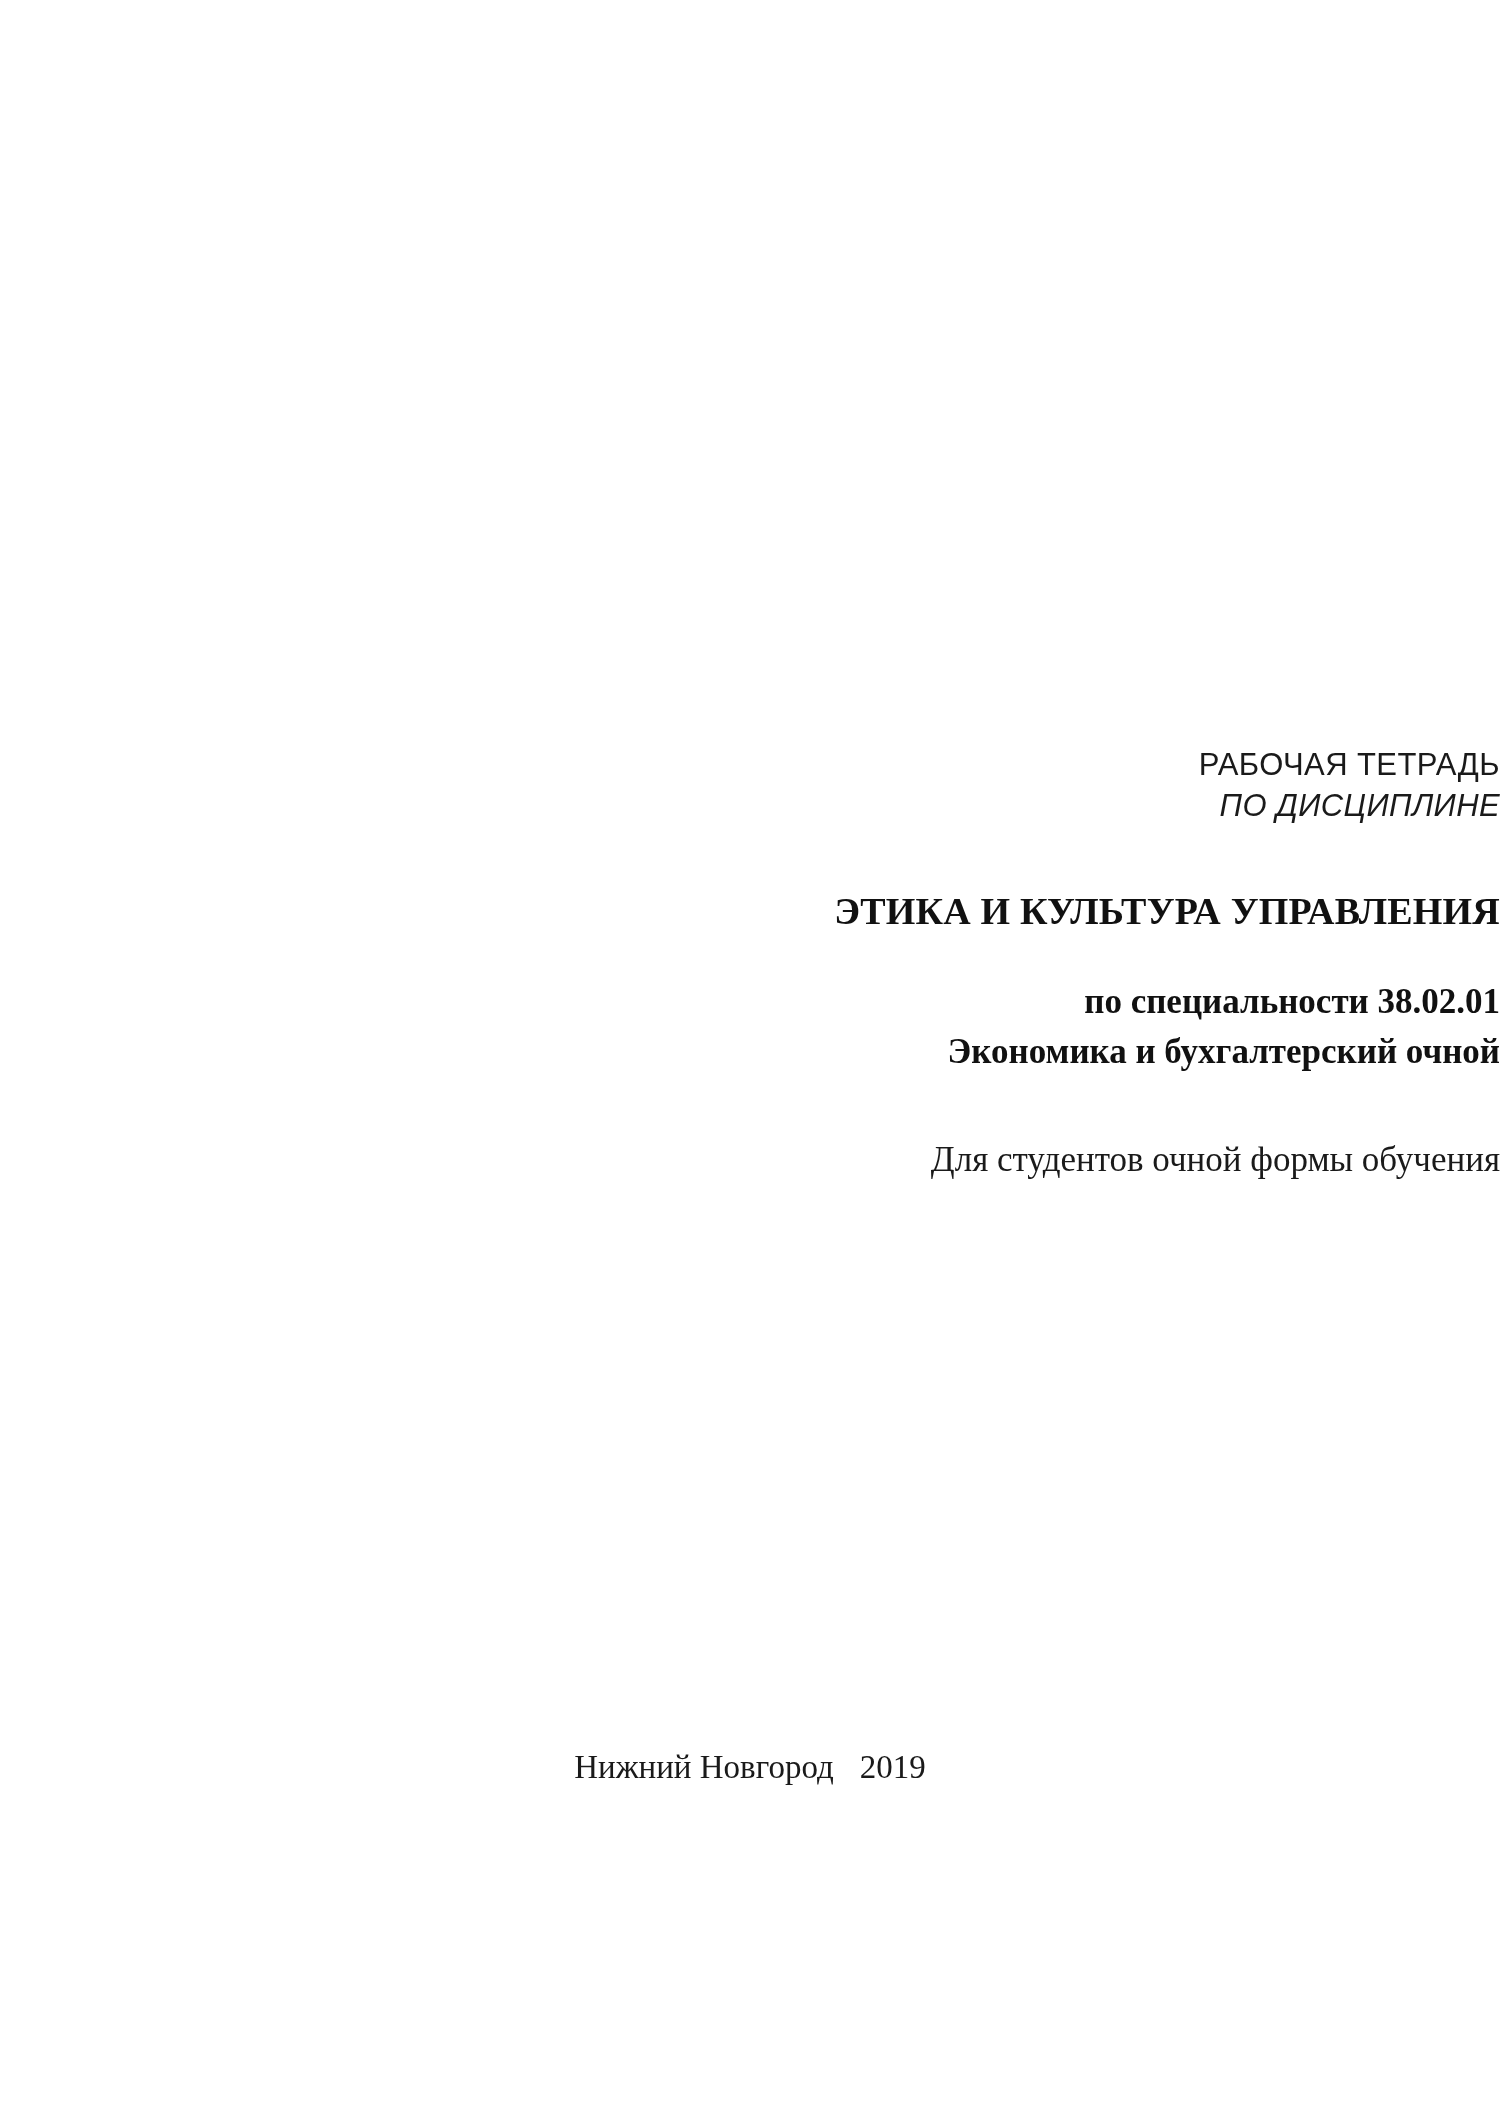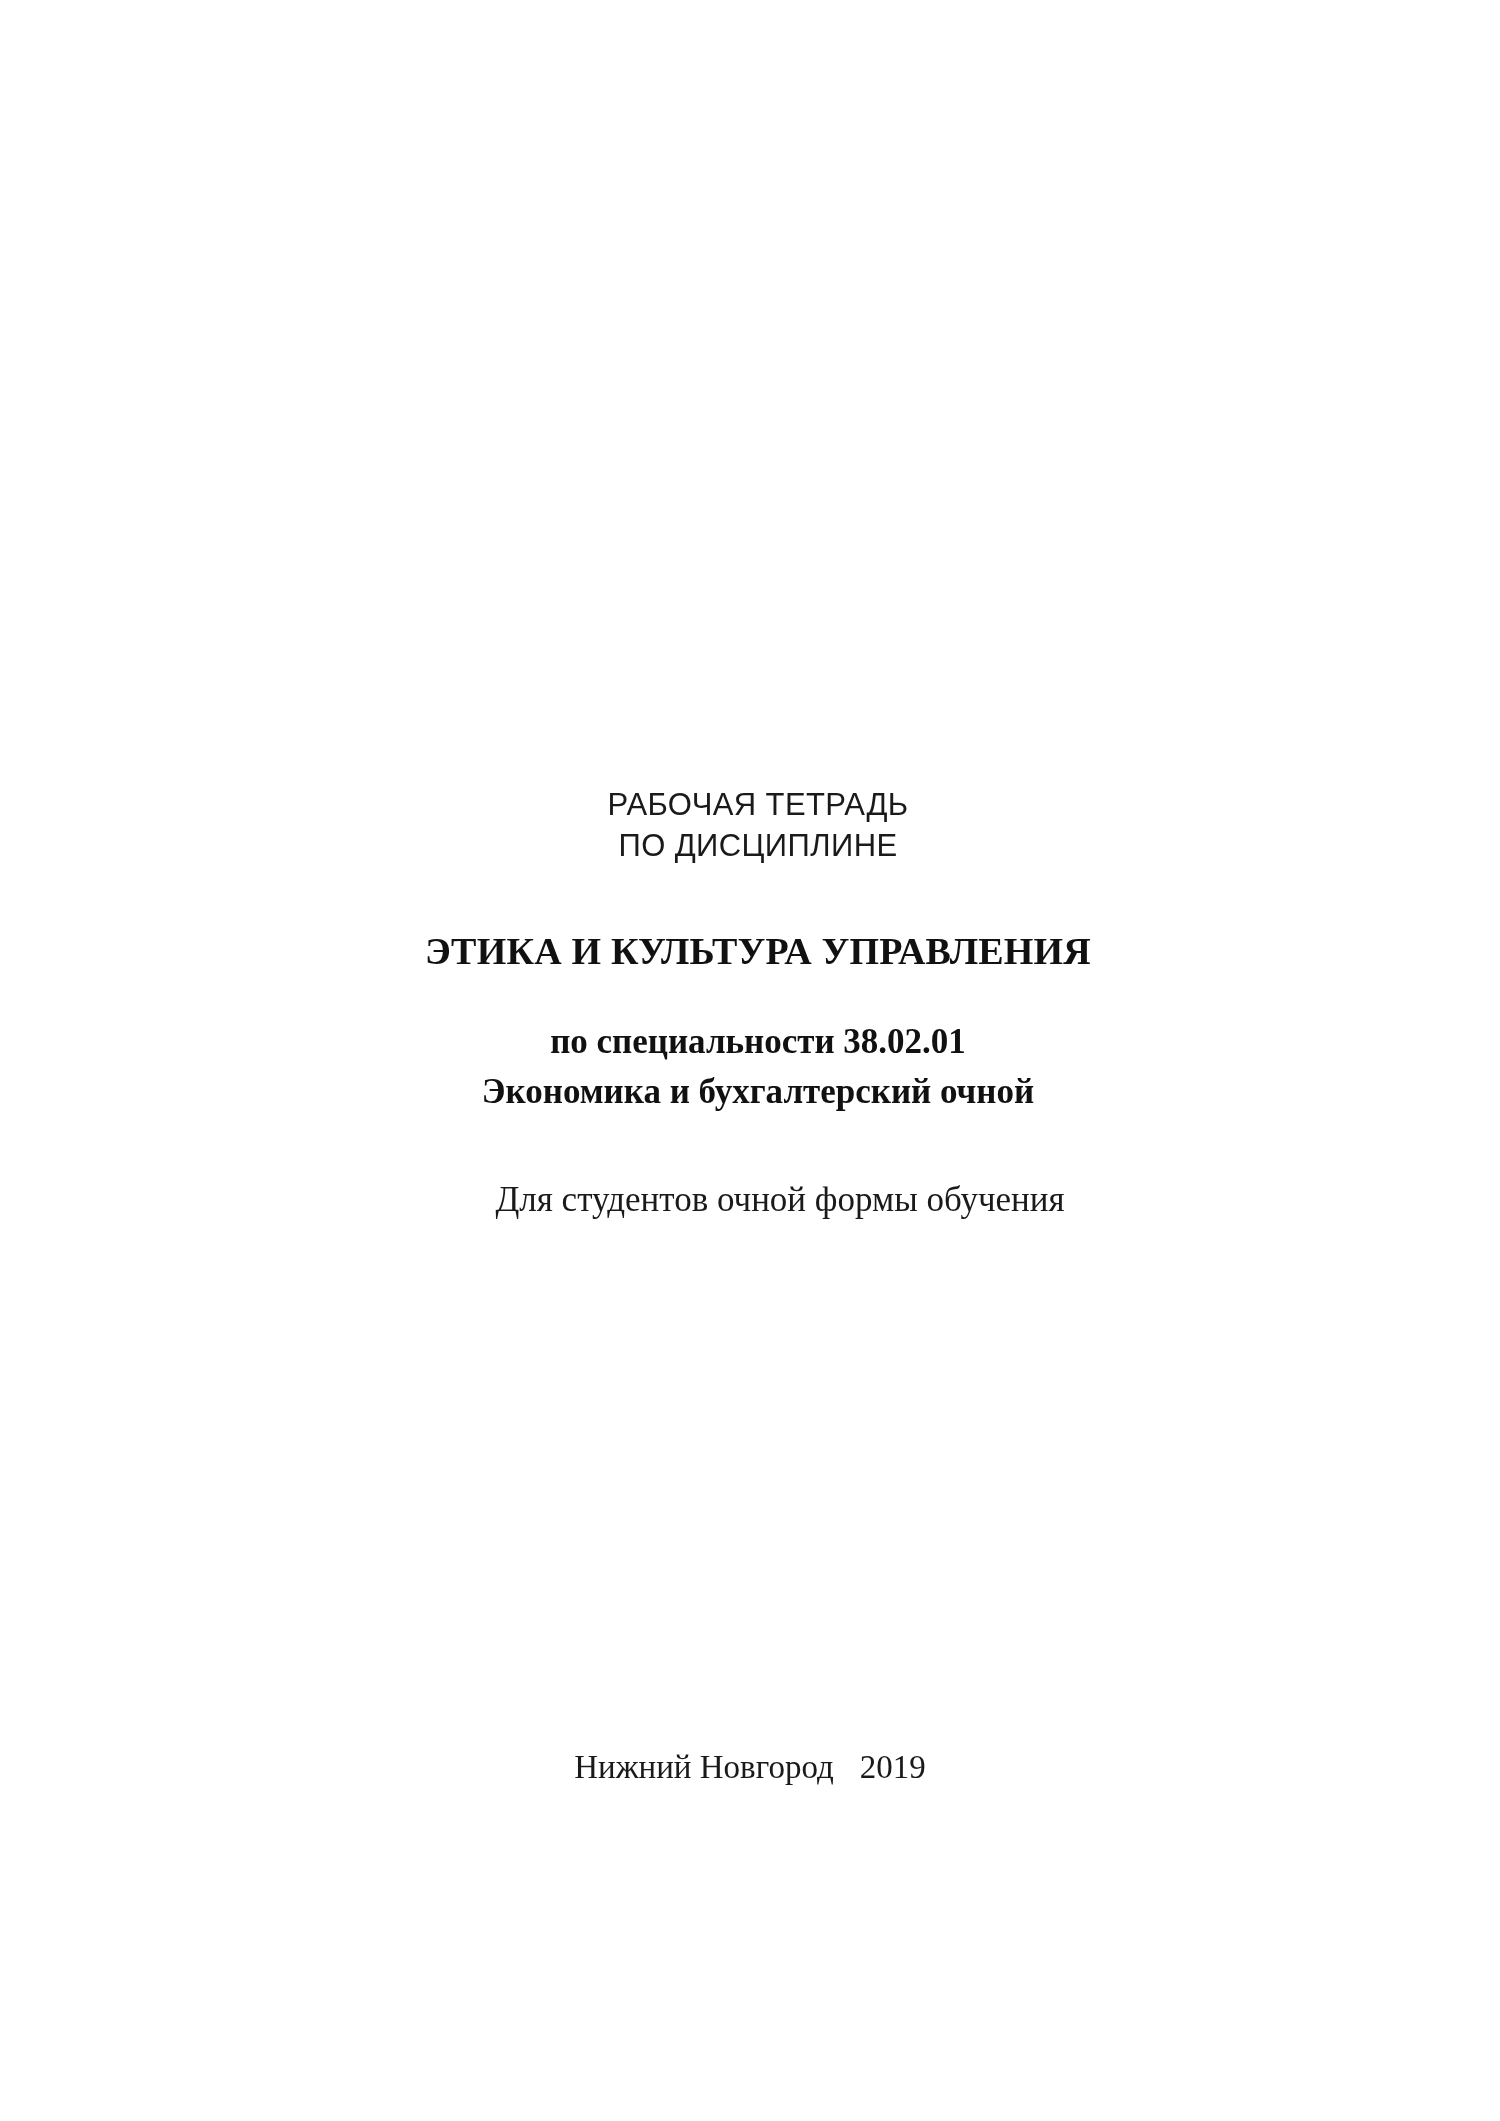--- a/index.html
+++ b/index.html
@@ -16,33 +16,33 @@
     margin: 0 auto;
     overflow: hidden;
     font-family: "Liberation Serif", serif;
     color: #161616;
   }
   .content {
     position: absolute;
     left: 16px;
     right: 0;
     top: 745px;
-    text-align: center;
-    margin-top: 40px;
+    text-align: right;
   }
   .kicker {
     font-family: "Liberation Sans", sans-serif;
     font-size: 31px;
     line-height: 1.32;
     letter-spacing: 0.4px;
     font-weight: 400;
     color: #1a1a1a;
   }
   .kicker .line2 {
     display: block;
+    font-style: italic;
   }
   .main-title {
     margin-top: 62px;
     font-family: Liberation Serif, serif;
     font-weight: bold;
     font-size: 38px;
     letter-spacing: 0.2px;
     color: #111111;
   }
   .specialty {

